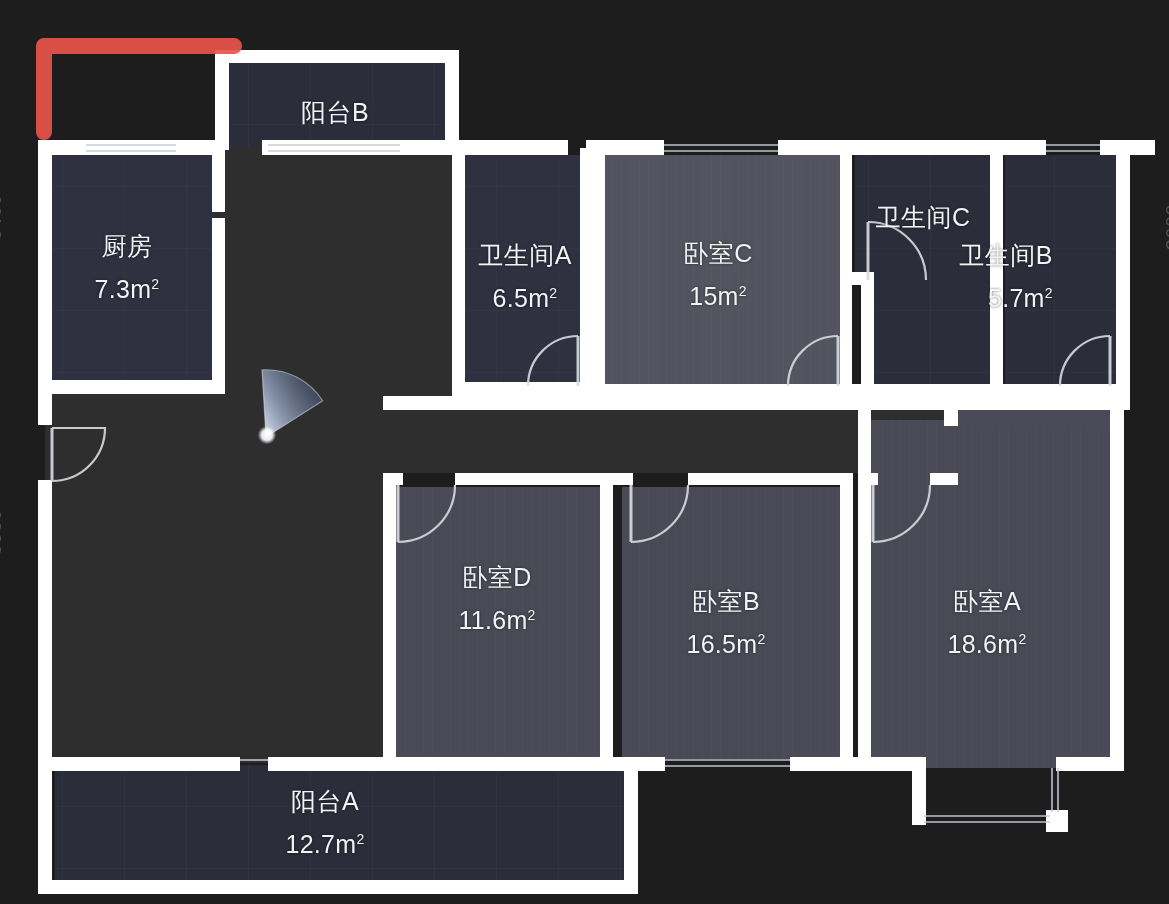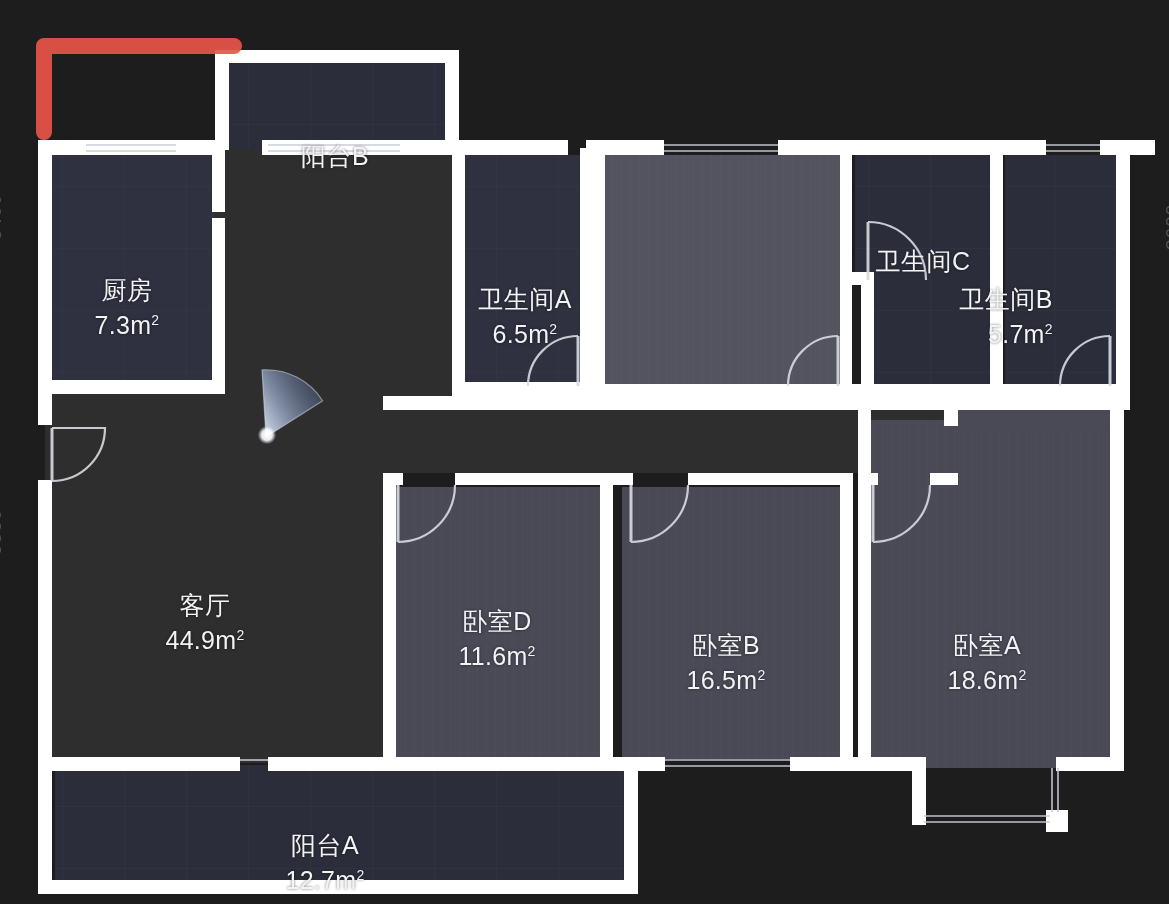--- a/index.html
+++ b/index.html
@@ -32,26 +32,25 @@
     color: #f2f3f5;
     line-height: 1.22;
     white-space: nowrap;
     pointer-events: none;
     text-shadow: 0 0 3px rgba(0,0,0,0.55);
   }
   .room-label .rl-name {
     display: block;
     font-size: 25px;
     letter-spacing: 0.5px;
-    margin-top: 44px;
   }
   .room-label .rl-area {
     display: block;
     font-size: 25px;
-    margin-top: 4px;
+    margin-top: 12px;
     letter-spacing: 0.3px;
   }
   .room-label .rl-area .sup {
     font-size: 14px;
     vertical-align: super;
     line-height: 0;
   }
   .edge-dim {
     position: absolute;
     color: #5c5c5c;
@@ -270,34 +269,34 @@
   <div class="room-label" style="left:127px; top:231px; transform:translate(-50%,0);">
     <span class="rl-name">厨房</span>
     <span class="rl-area"><span>7.3</span><span>m</span><span class="sup">2</span></span>
   </div>
 
   <div class="room-label" style="left:525px; top:240px; transform:translate(-50%,0);">
     <span class="rl-name">卫生间A</span>
     <span class="rl-area"><span>6.5</span><span>m</span><span class="sup">2</span></span>
   </div>
 
+  <div class="room-label" style="left:718px; top:238px; transform:translate(-50%,0);">
+    <span class="rl-name">卧室C</span>
+    <span class="rl-area"><span>15</span><span>m</span><span class="sup">2</span></span>
+  </div>
 
   <div class="room-label" style="left:923px; top:202px; transform:translate(-50%,0);">
     <span class="rl-name">卫生间C</span>
   </div>
 
   <div class="room-label" style="left:1006px; top:240px; transform:translate(-50%,0);text-align:right;">
     <span class="rl-name">卫生间B</span>
     <span class="rl-area"><span>5.7</span><span>m</span><span class="sup">2</span></span>
   </div>
 
-  <div class="room-label" style="left:205px; top:546px; transform:translate(-50%,0);">
-    <span class="rl-name">客厅</span>
-    <span class="rl-area"><span>44.9</span><span>m</span><span class="sup">2</span></span>
-  </div>
 
   <div class="room-label" style="left:497px; top:562px; transform:translate(-50%,0);">
     <span class="rl-name">卧室D</span>
     <span class="rl-area"><span>11.6</span><span>m</span><span class="sup">2</span></span>
   </div>
 
   <div class="room-label" style="left:726px; top:586px; transform:translate(-50%,0);">
     <span class="rl-name">卧室B</span>
     <span class="rl-area"><span>16.5</span><span>m</span><span class="sup">2</span></span>
   </div>

